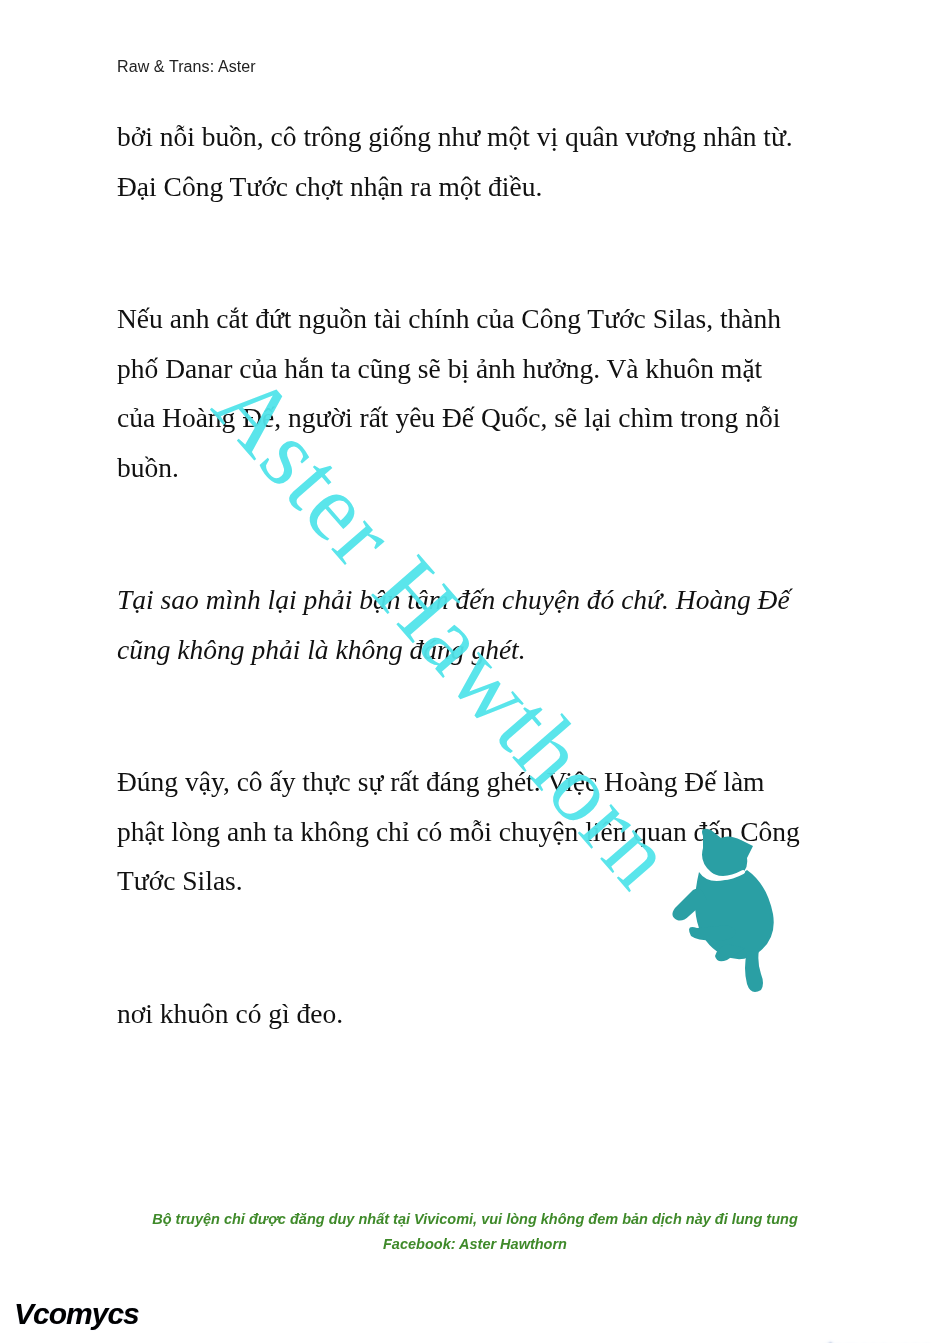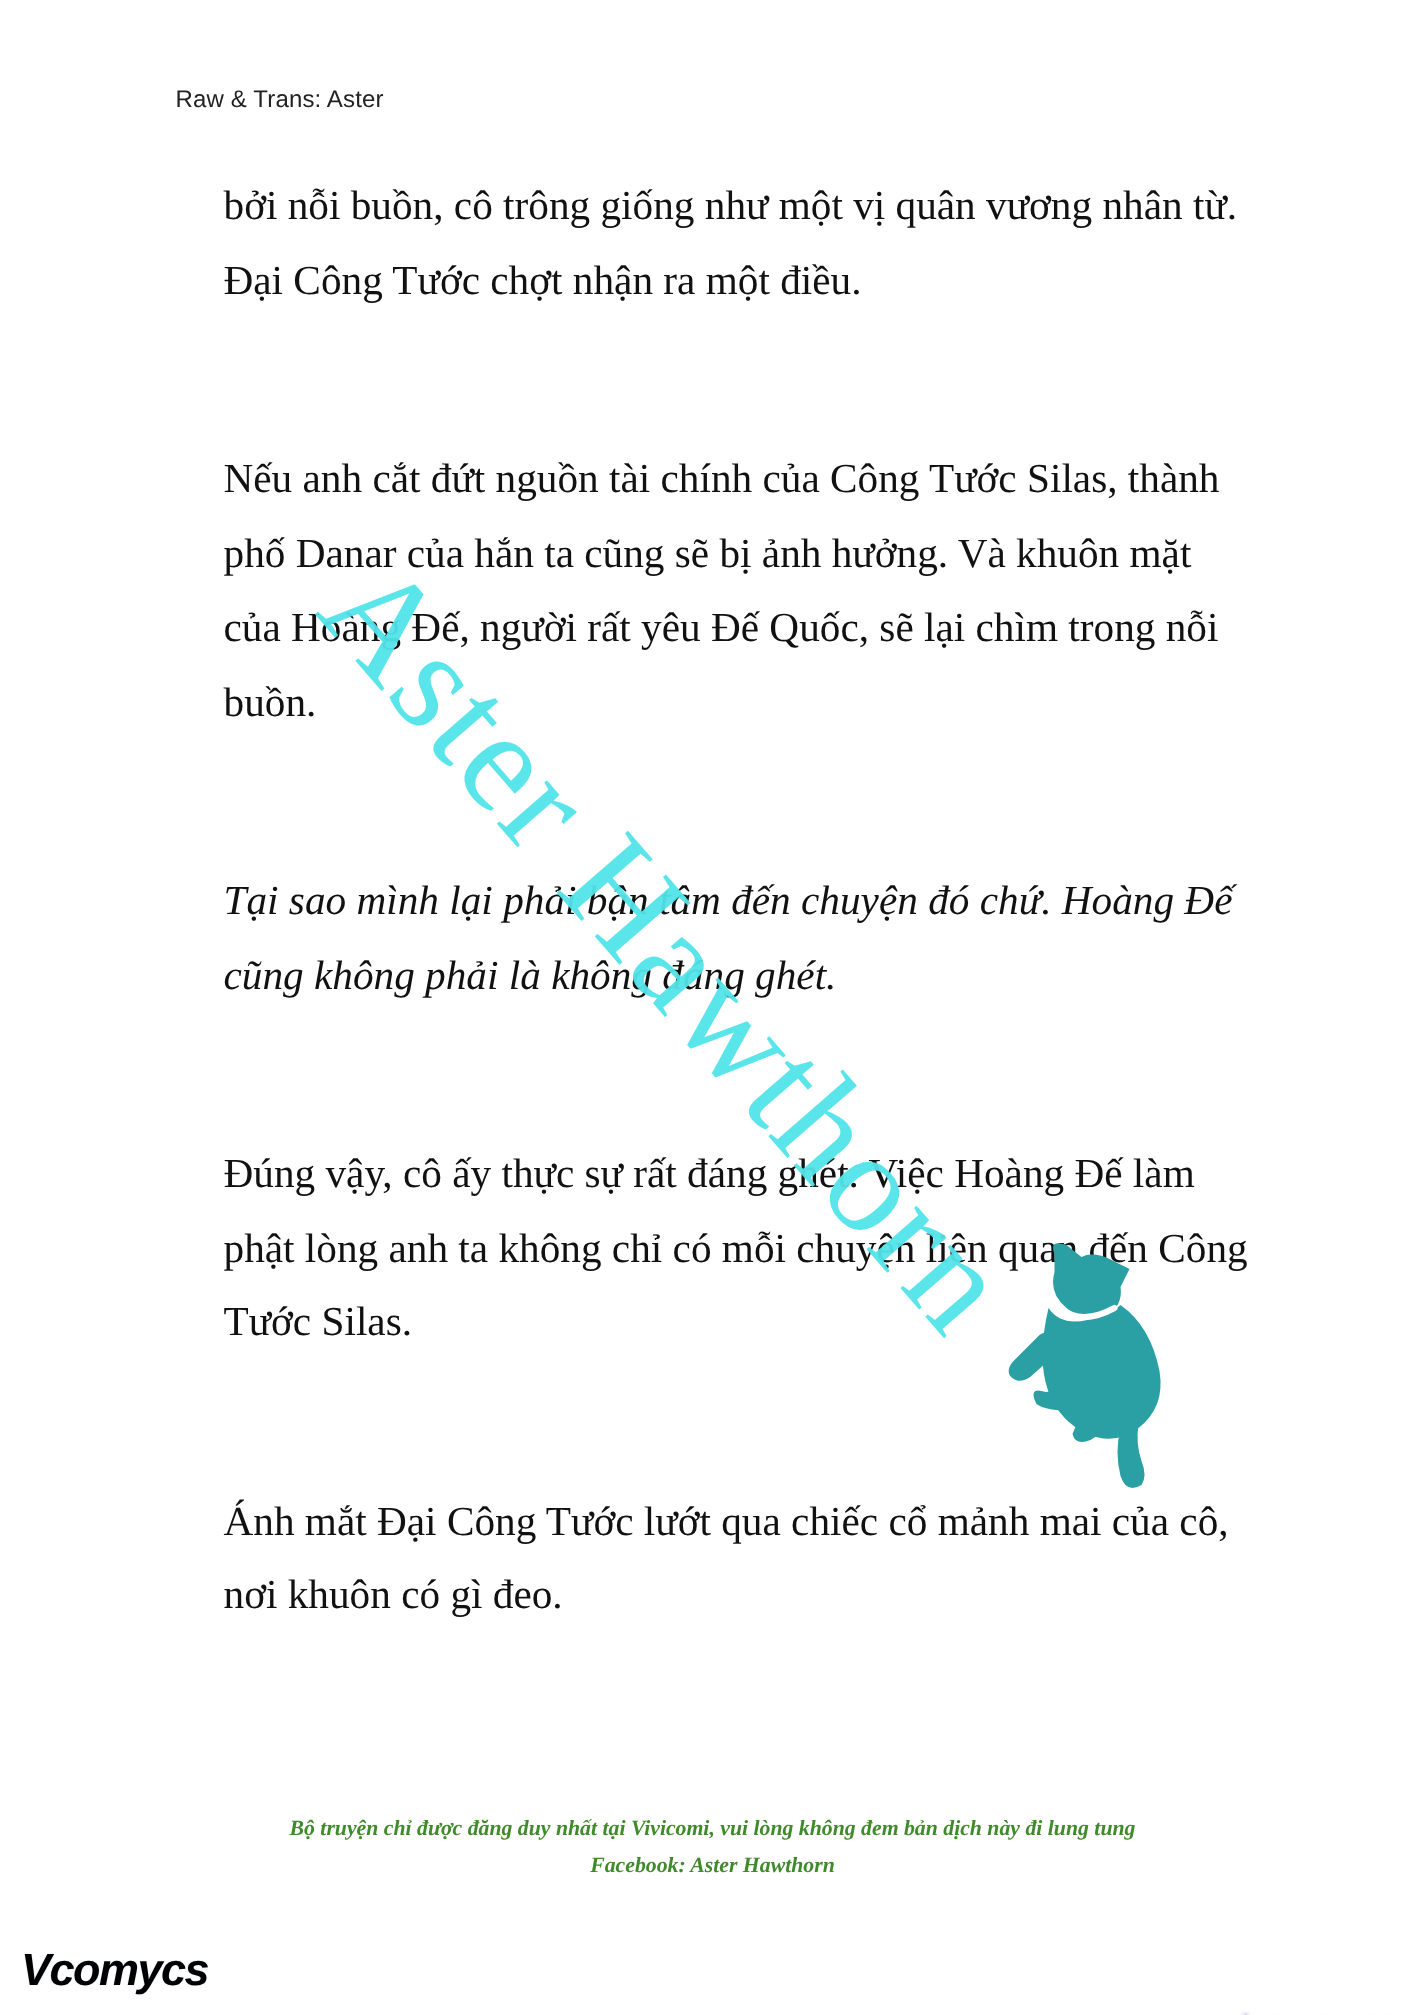--- a/index.html
+++ b/index.html
@@ -40,21 +40,20 @@
     }
     .para {
       margin: 0;
     }
     .para.italic {
       font-style: italic;
     }
     .line {
       display: block;
       white-space: nowrap;
-      margin-left: 32px;
     }
     .gap {
       display: block;
       height: 83px;
     }
     .watermark {
       position: absolute;
       left: 85px;
       top: 575px;
       width: 720px;
@@ -75,21 +74,21 @@
       top: 828px;
       width: 130px;
       height: 170px;
     }
     .footer-note {
       position: absolute;
       left: 0;
       width: 950px;
       top: 1207px;
       text-align: center;
-      font-family: Liberation Serif, serif;
+      font-family: Liberation Sans, sans-serif;
       font-style: italic;
       font-weight: bold;
       font-size: 14.5px;
       line-height: 25px;
       color: #3f8a2a;
     }
     .footer-note .fline {
       display: block;
     }
     .brand-left {
@@ -143,21 +142,20 @@
       <span class="line">cũng không phải là không đáng ghét.</span>
     </p>
     <span class="gap"></span>
     <p class="para">
       <span class="line">Đúng vậy, cô ấy thực sự rất đáng ghét. Việc Hoàng Đế làm</span>
       <span class="line">phật lòng anh ta không chỉ có mỗi chuyện liên quan đến Công</span>
       <span class="line">Tước Silas.</span>
     </p>
     <span class="gap"></span>
     <p class="para">
-      <span class="line">Ánh mắt Đại Công Tước lướt qua chiếc cổ mảnh mai của cô,</span>
       <span class="line">nơi khuôn có gì đeo.</span>
     </p>
   </div>
 
   <div class="watermark">Aster Hawthorn</div>
 
   <svg class="cat" viewBox="0 0 130 170" xmlns="http://www.w3.org/2000/svg">
     <g fill="#2a9fa4">
 
       <path d="M48 8 Q44 -2 56 2 L66 10 Q74 6 86 12 L98 18 L92 30 Q94 44 80 50 Q66 54 56 44 Q44 34 48 20 Z"></path>

